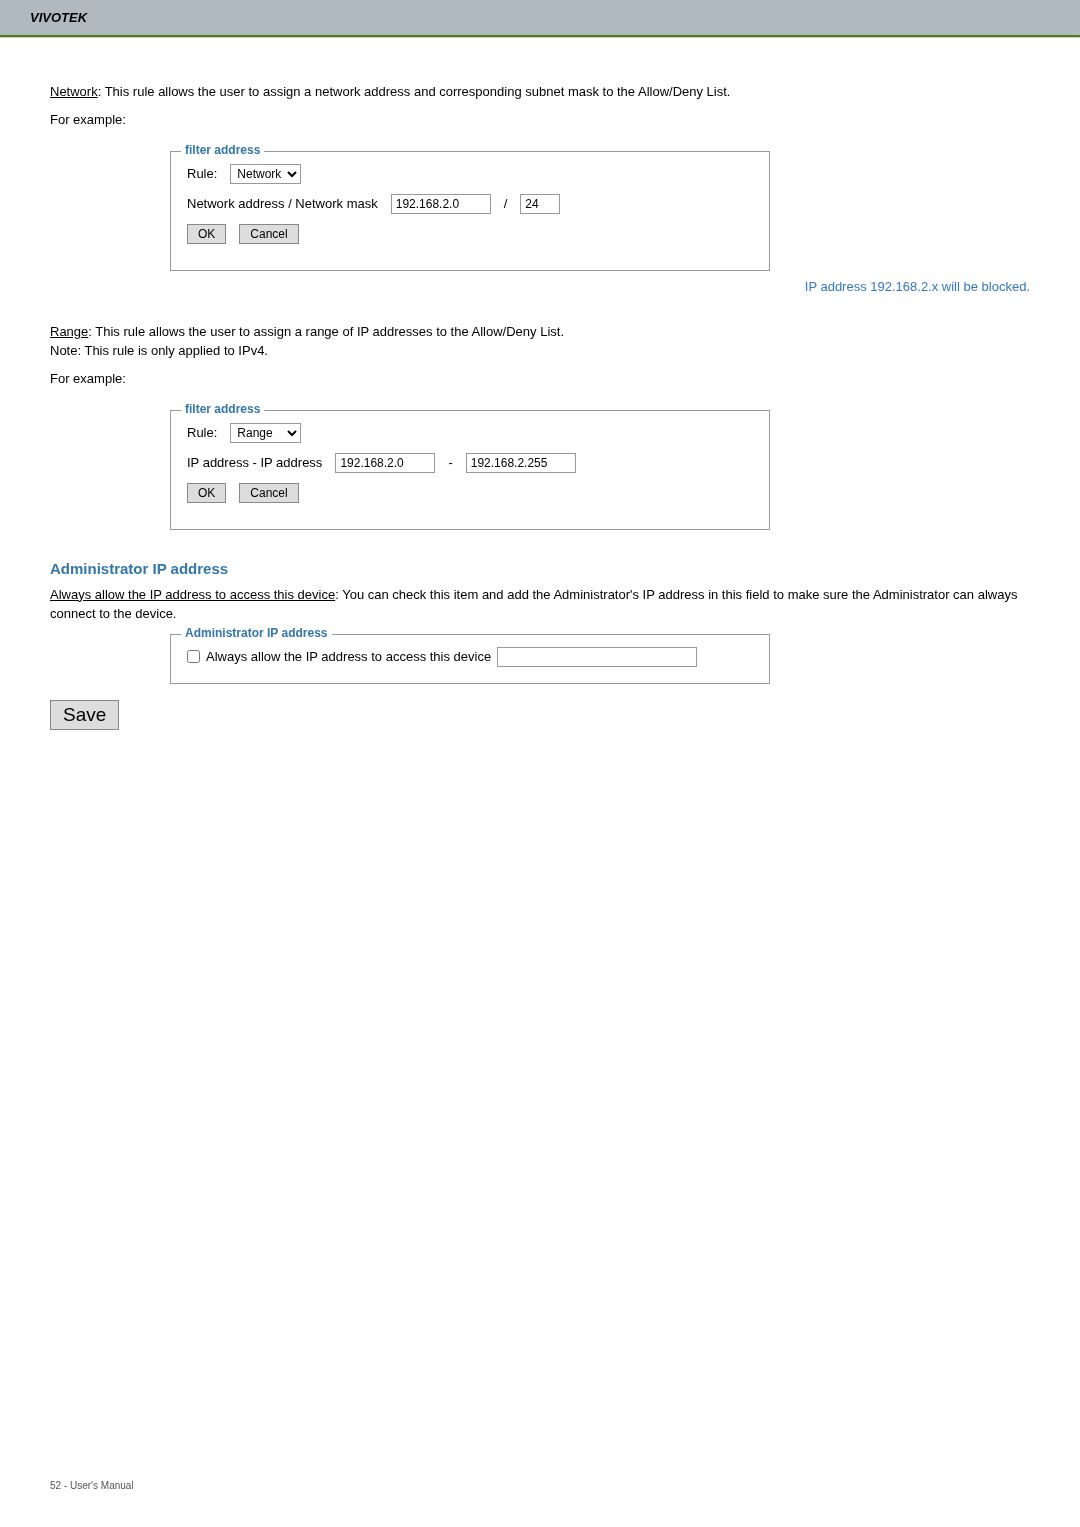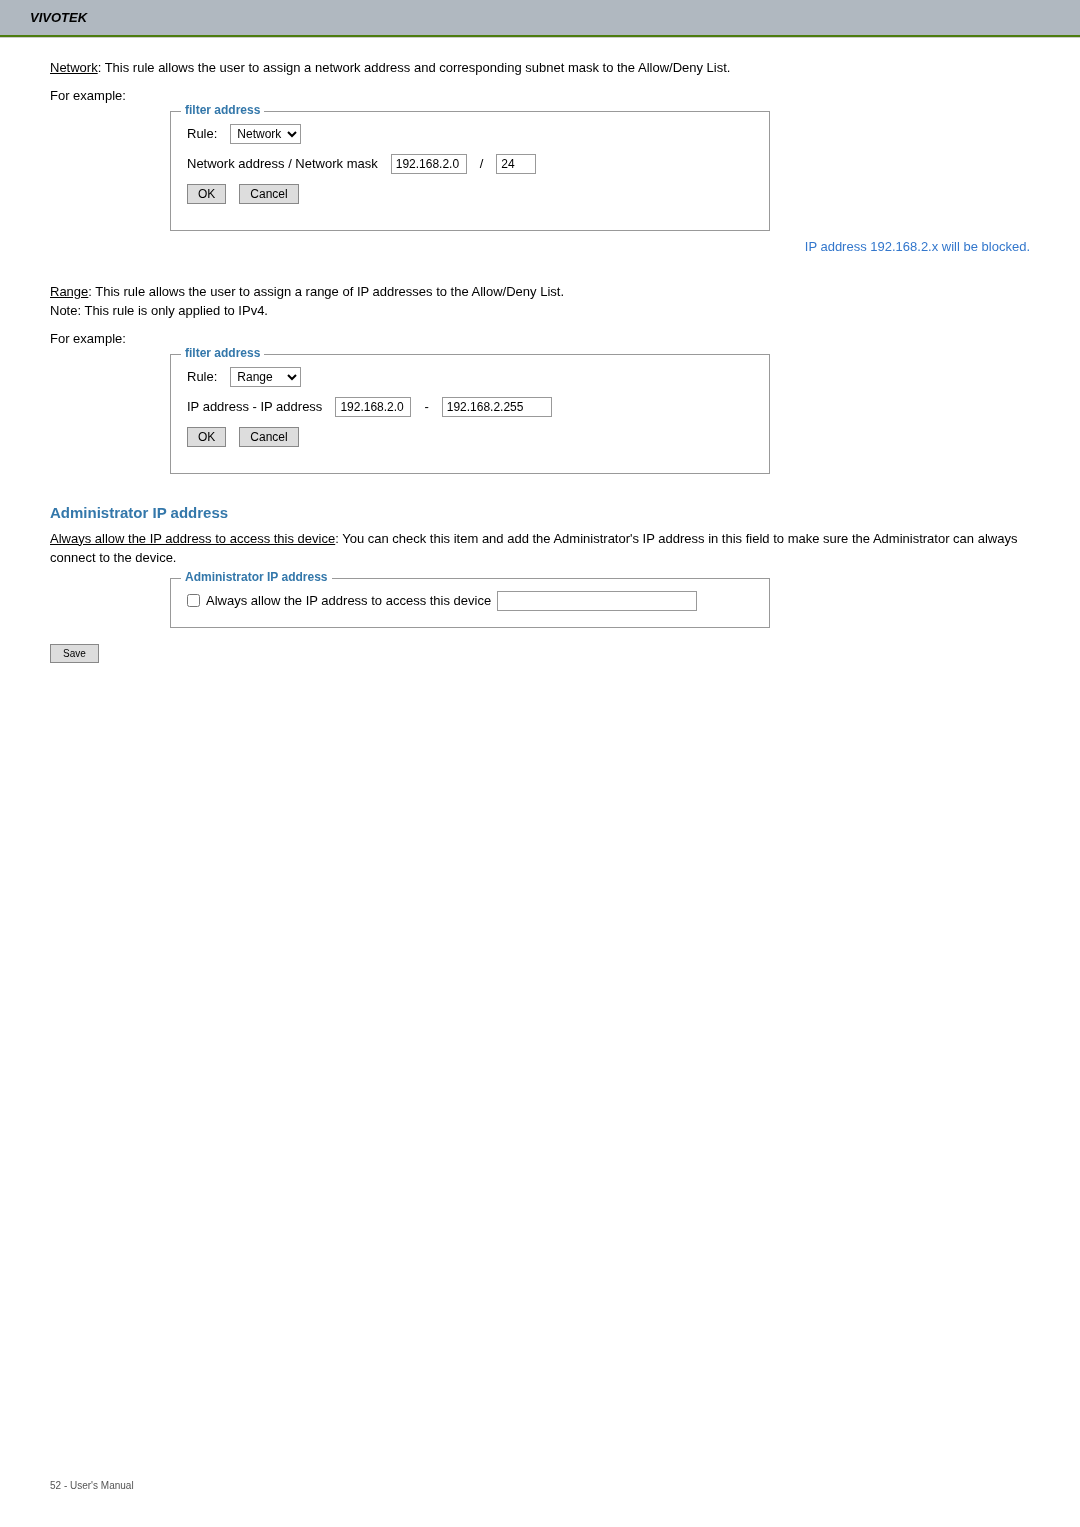--- a/index.html
+++ b/index.html
@@ -23,34 +23,34 @@
       padding: 10px 30px;
       border-bottom: 2px solid #4d7c0f;
     }
     .header-brand {
       font-weight: bold;
       font-style: italic;
       font-size: 13px;
       color: #000;
     }
     .content {
-      padding: 20px 50px 50px 50px;
+      padding: 44px 50px 50px 50px;
     }
     .paragraph {
       margin-bottom: 10px;
       line-height: 1.5;
     }
     .underline-link {
       text-decoration: underline;
       font-weight: normal;
     }
     .filter-box {
       border: 1px solid #999;
       margin-left: 120px;
-      margin-top: 8px;
+      margin-top: 24px;
       margin-bottom: 8px;
       padding: 12px 16px 16px 16px;
       background: #fff;
       position: relative;
       width: 600px;
     }
     .filter-box-title {
       position: absolute;
       top: -9px;
       left: 10px;
@@ -76,21 +76,21 @@
       border: 1px solid #999;
       background: #fff;
     }
     .filter-input {
       font-size: 12px;
       border: 1px solid #999;
       padding: 2px 4px;
       background: #fff;
     }
     .filter-input-ip {
-      width: 76px;
+      width: 100px;
     }
     .filter-input-mask {
       width: 40px;
     }
     .filter-input-ip2 {
       width: 110px;
     }
     .btn {
       font-size: 12px;
       padding: 2px 10px;
@@ -140,21 +140,21 @@
       width: 13px;
       height: 13px;
     }
     .admin-input {
       font-size: 12px;
       border: 1px solid #999;
       padding: 2px 4px;
       width: 200px;
     }
     .save-btn {
-      font-size: 10px;
+      font-size: 19px;
       padding: 3px 12px;
       border: 1px solid #888;
       background: #ddd;
       cursor: pointer;
       margin-top: 4px;
     }
     .footer {
       position: absolute;
       bottom: 36px;
       left: 50px;

